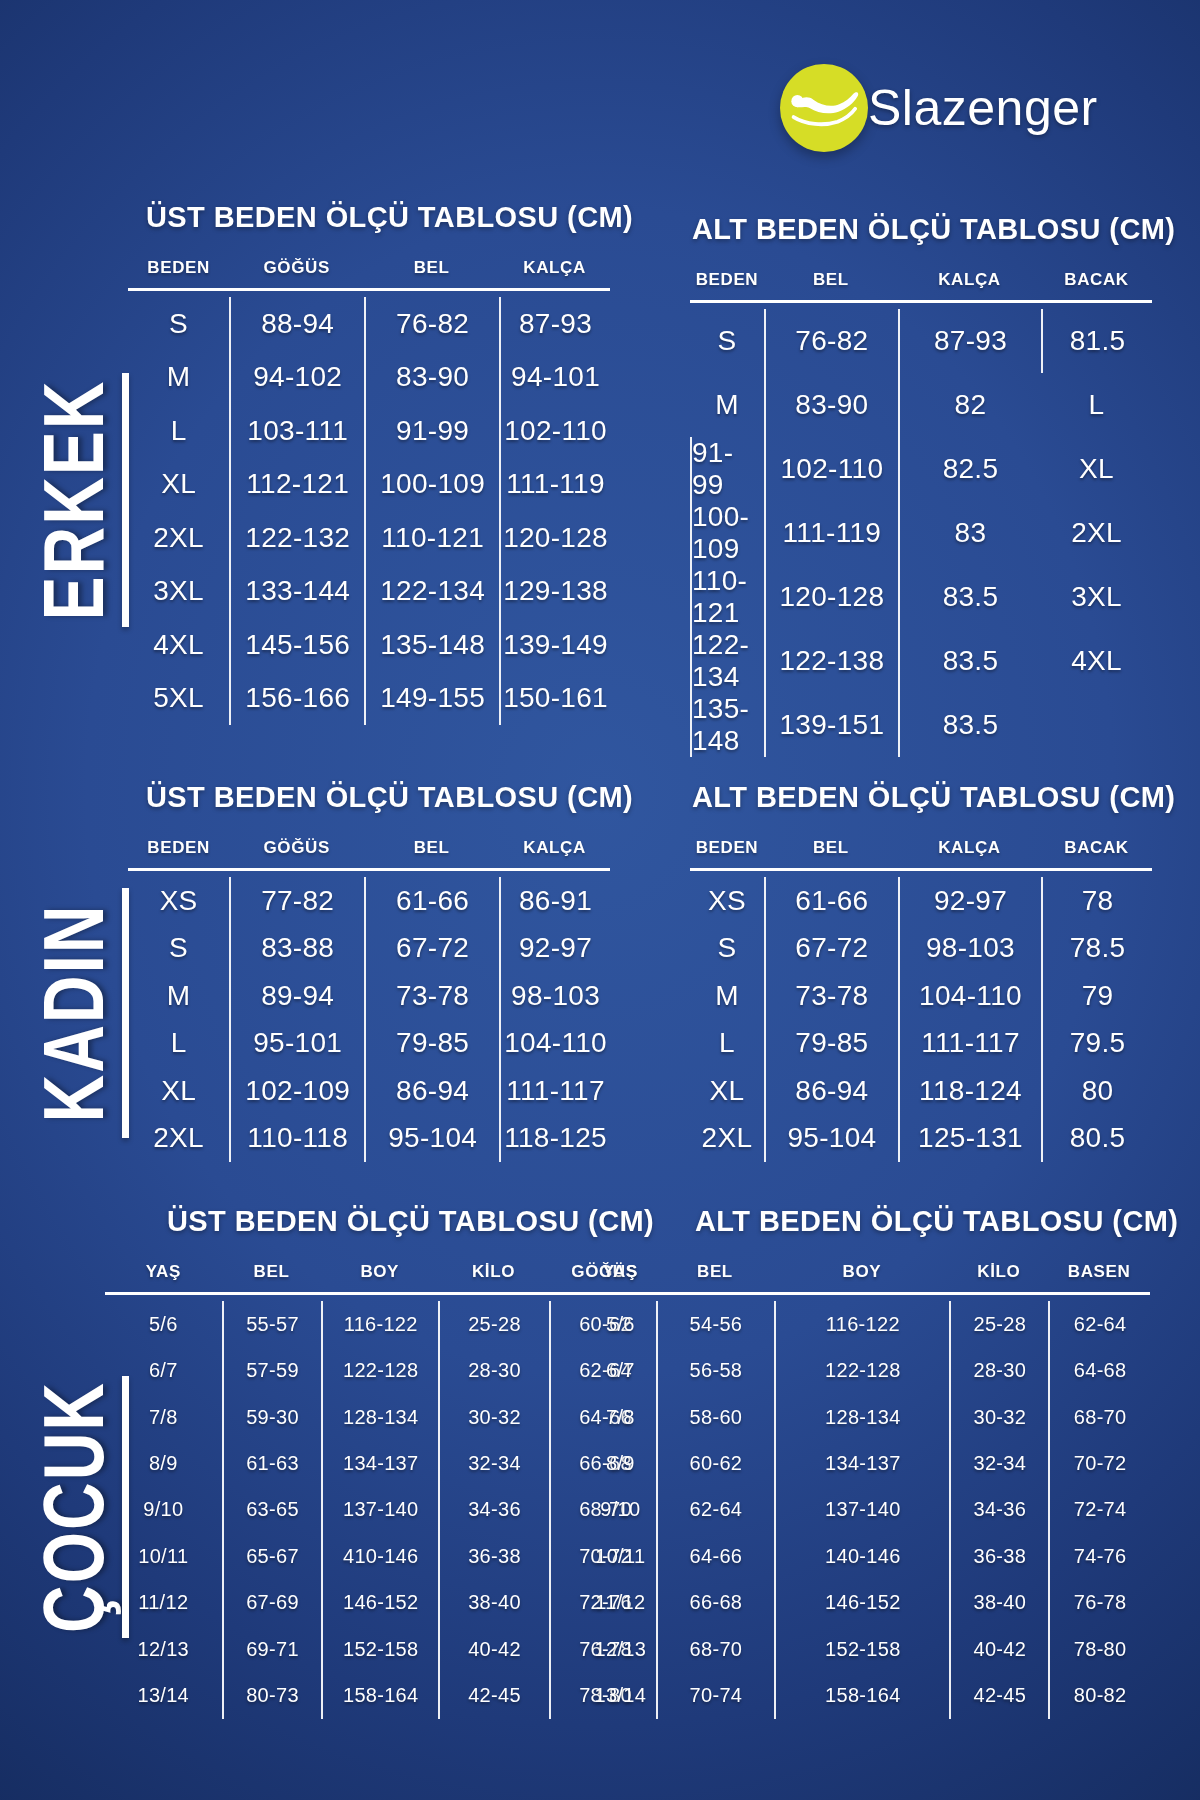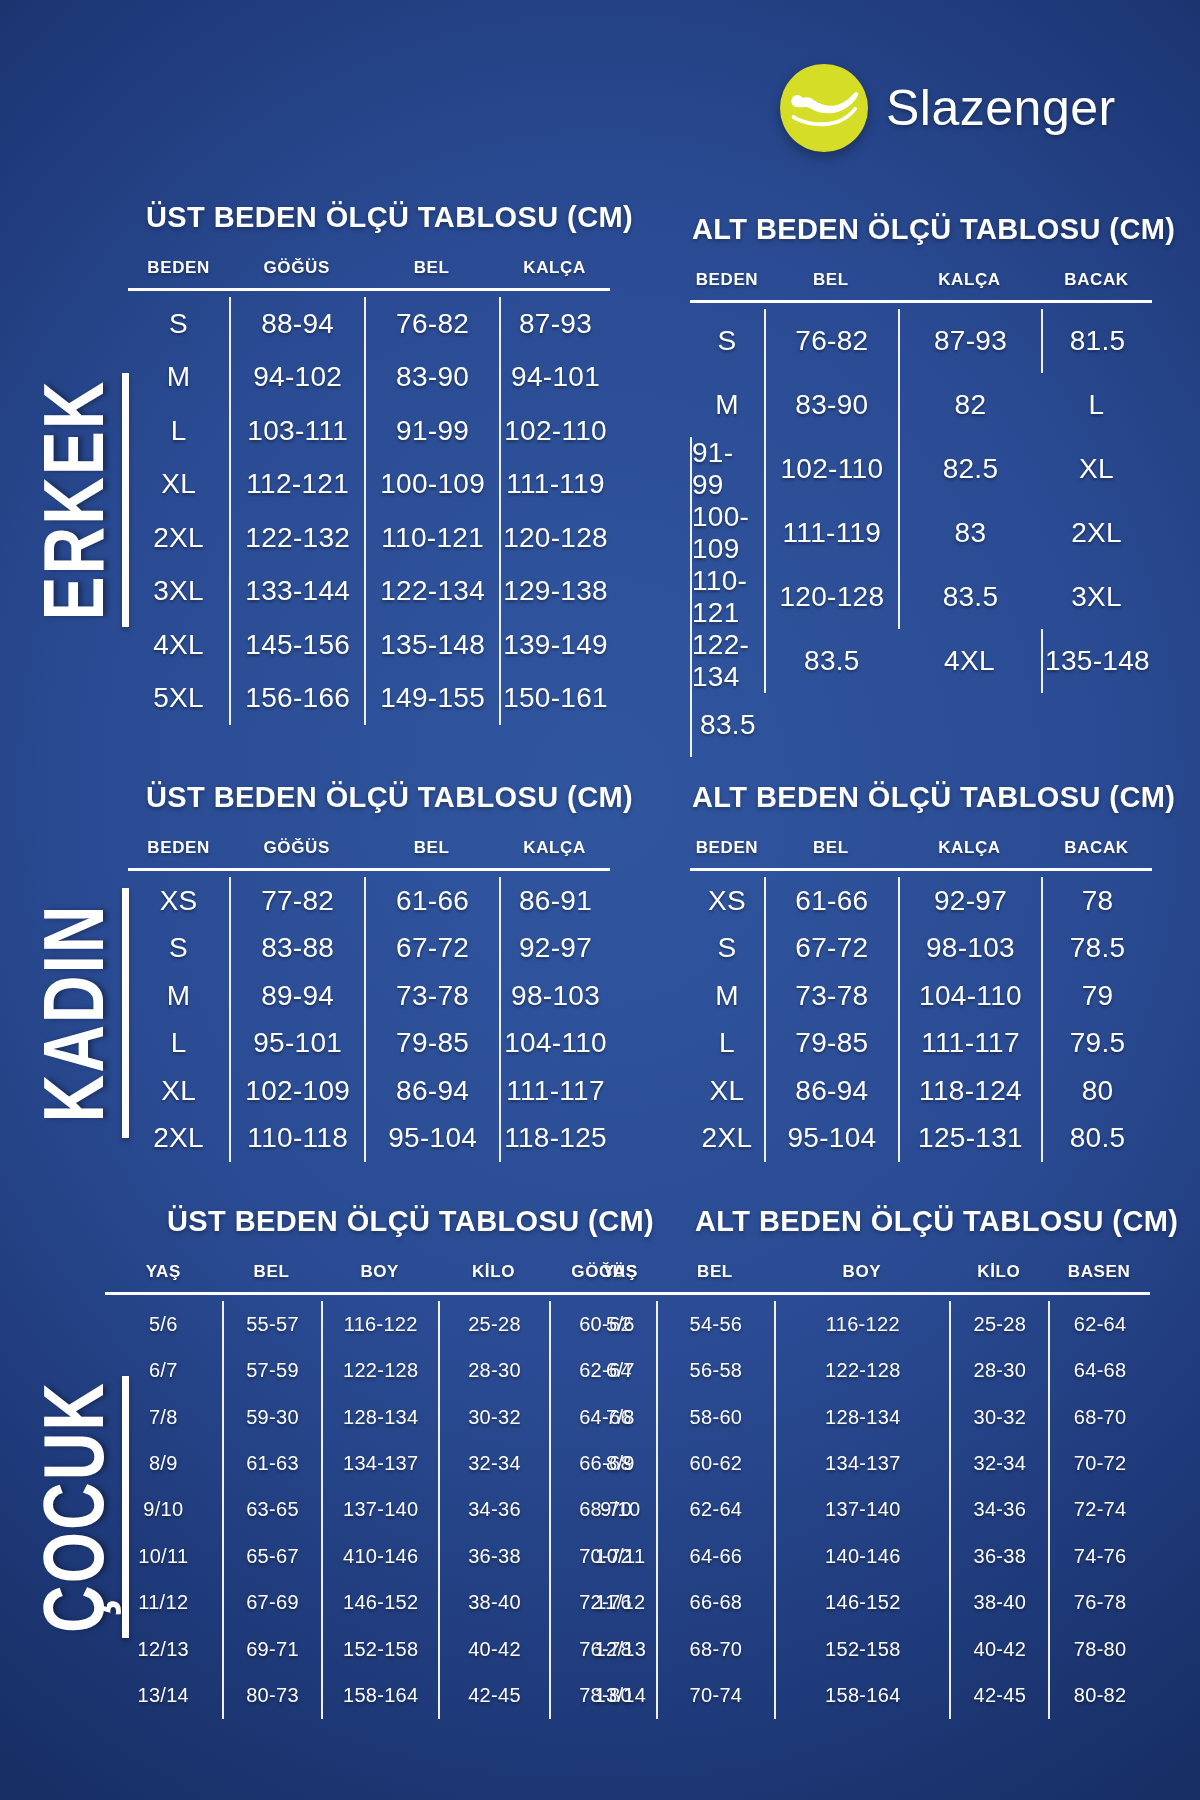--- a/index.html
+++ b/index.html
@@ -3,21 +3,21 @@
 <meta charset="utf-8">
 <style>
   html,body{margin:0;padding:0;background:#0e1d3d;}
   #page{
     position:relative;width:1200px;height:1800px;overflow:hidden;
     font-family:"Liberation Sans",sans-serif;color:#fff;
     background:radial-gradient(95% 72% at 50% 44%,
       var(--bg-center,#30569f) 0%, #2a4b93 45%, #1f3a7a 72%, var(--bg-edge,#142a5c) 100%);
   }
   
-  .logo{position:absolute;left:780px;top:64px;display:flex;align-items:center;gap:18px;}
+  .logo{position:absolute;left:780px;top:64px;display:flex;align-items:center;}
   .logo-circle{width:88px;height:88px;border-radius:50%;background:var(--logo-yellow,#d6dd26);
     display:flex;align-items:center;justify-content:center;box-shadow:0 5px 12px rgba(0,0,0,.3);}
   .logo-circle svg{width:76px;height:76px;}
   .wordmark{font-size:50px;font-weight:500;letter-spacing:.5px;text-shadow:0 2px 4px rgba(0,0,0,.35);}
   
   .vlabel-wrap{position:absolute;left:30px;width:99px;}
   .vlabel{position:absolute;left:44%;top:50%;
     transform:translate(-50%,-50%) rotate(-90deg) scaleY(1.28);
     transform-origin:center;white-space:nowrap;
     font-size:66px;font-weight:bold;letter-spacing:2px;
@@ -135,23 +135,25 @@
         <div class="cell">XL</div>
         <div class="cell vl">100-109</div>
         <div class="cell vl">111-119</div>
         <div class="cell vl">83</div>
         <div class="cell">2XL</div>
         <div class="cell vl">110-121</div>
         <div class="cell vl">120-128</div>
         <div class="cell vl">83.5</div>
         <div class="cell">3XL</div>
         <div class="cell vl">122-134</div>
+        <div class="cell vl">122-138</div>
         <div class="cell vl">83.5</div>
         <div class="cell">4XL</div>
         <div class="cell vl">135-148</div>
+        <div class="cell vl">139-151</div>
         <div class="cell vl">83.5</div>
       </div>
   </div>
 
   <div class="stable" style="left:128px;top:780px;width:482px;height:382px;--cols:21% 28% 28% 23%;">
     <div class="t-title" style="padding-left:18px;">ÜST BEDEN ÖLÇÜ TABLOSU (CM)</div>
     <div class="t-head">
         <div class="hcell">BEDEN</div>
         <div class="hcell">GÖĞÜS</div>
         <div class="hcell">BEL</div>

